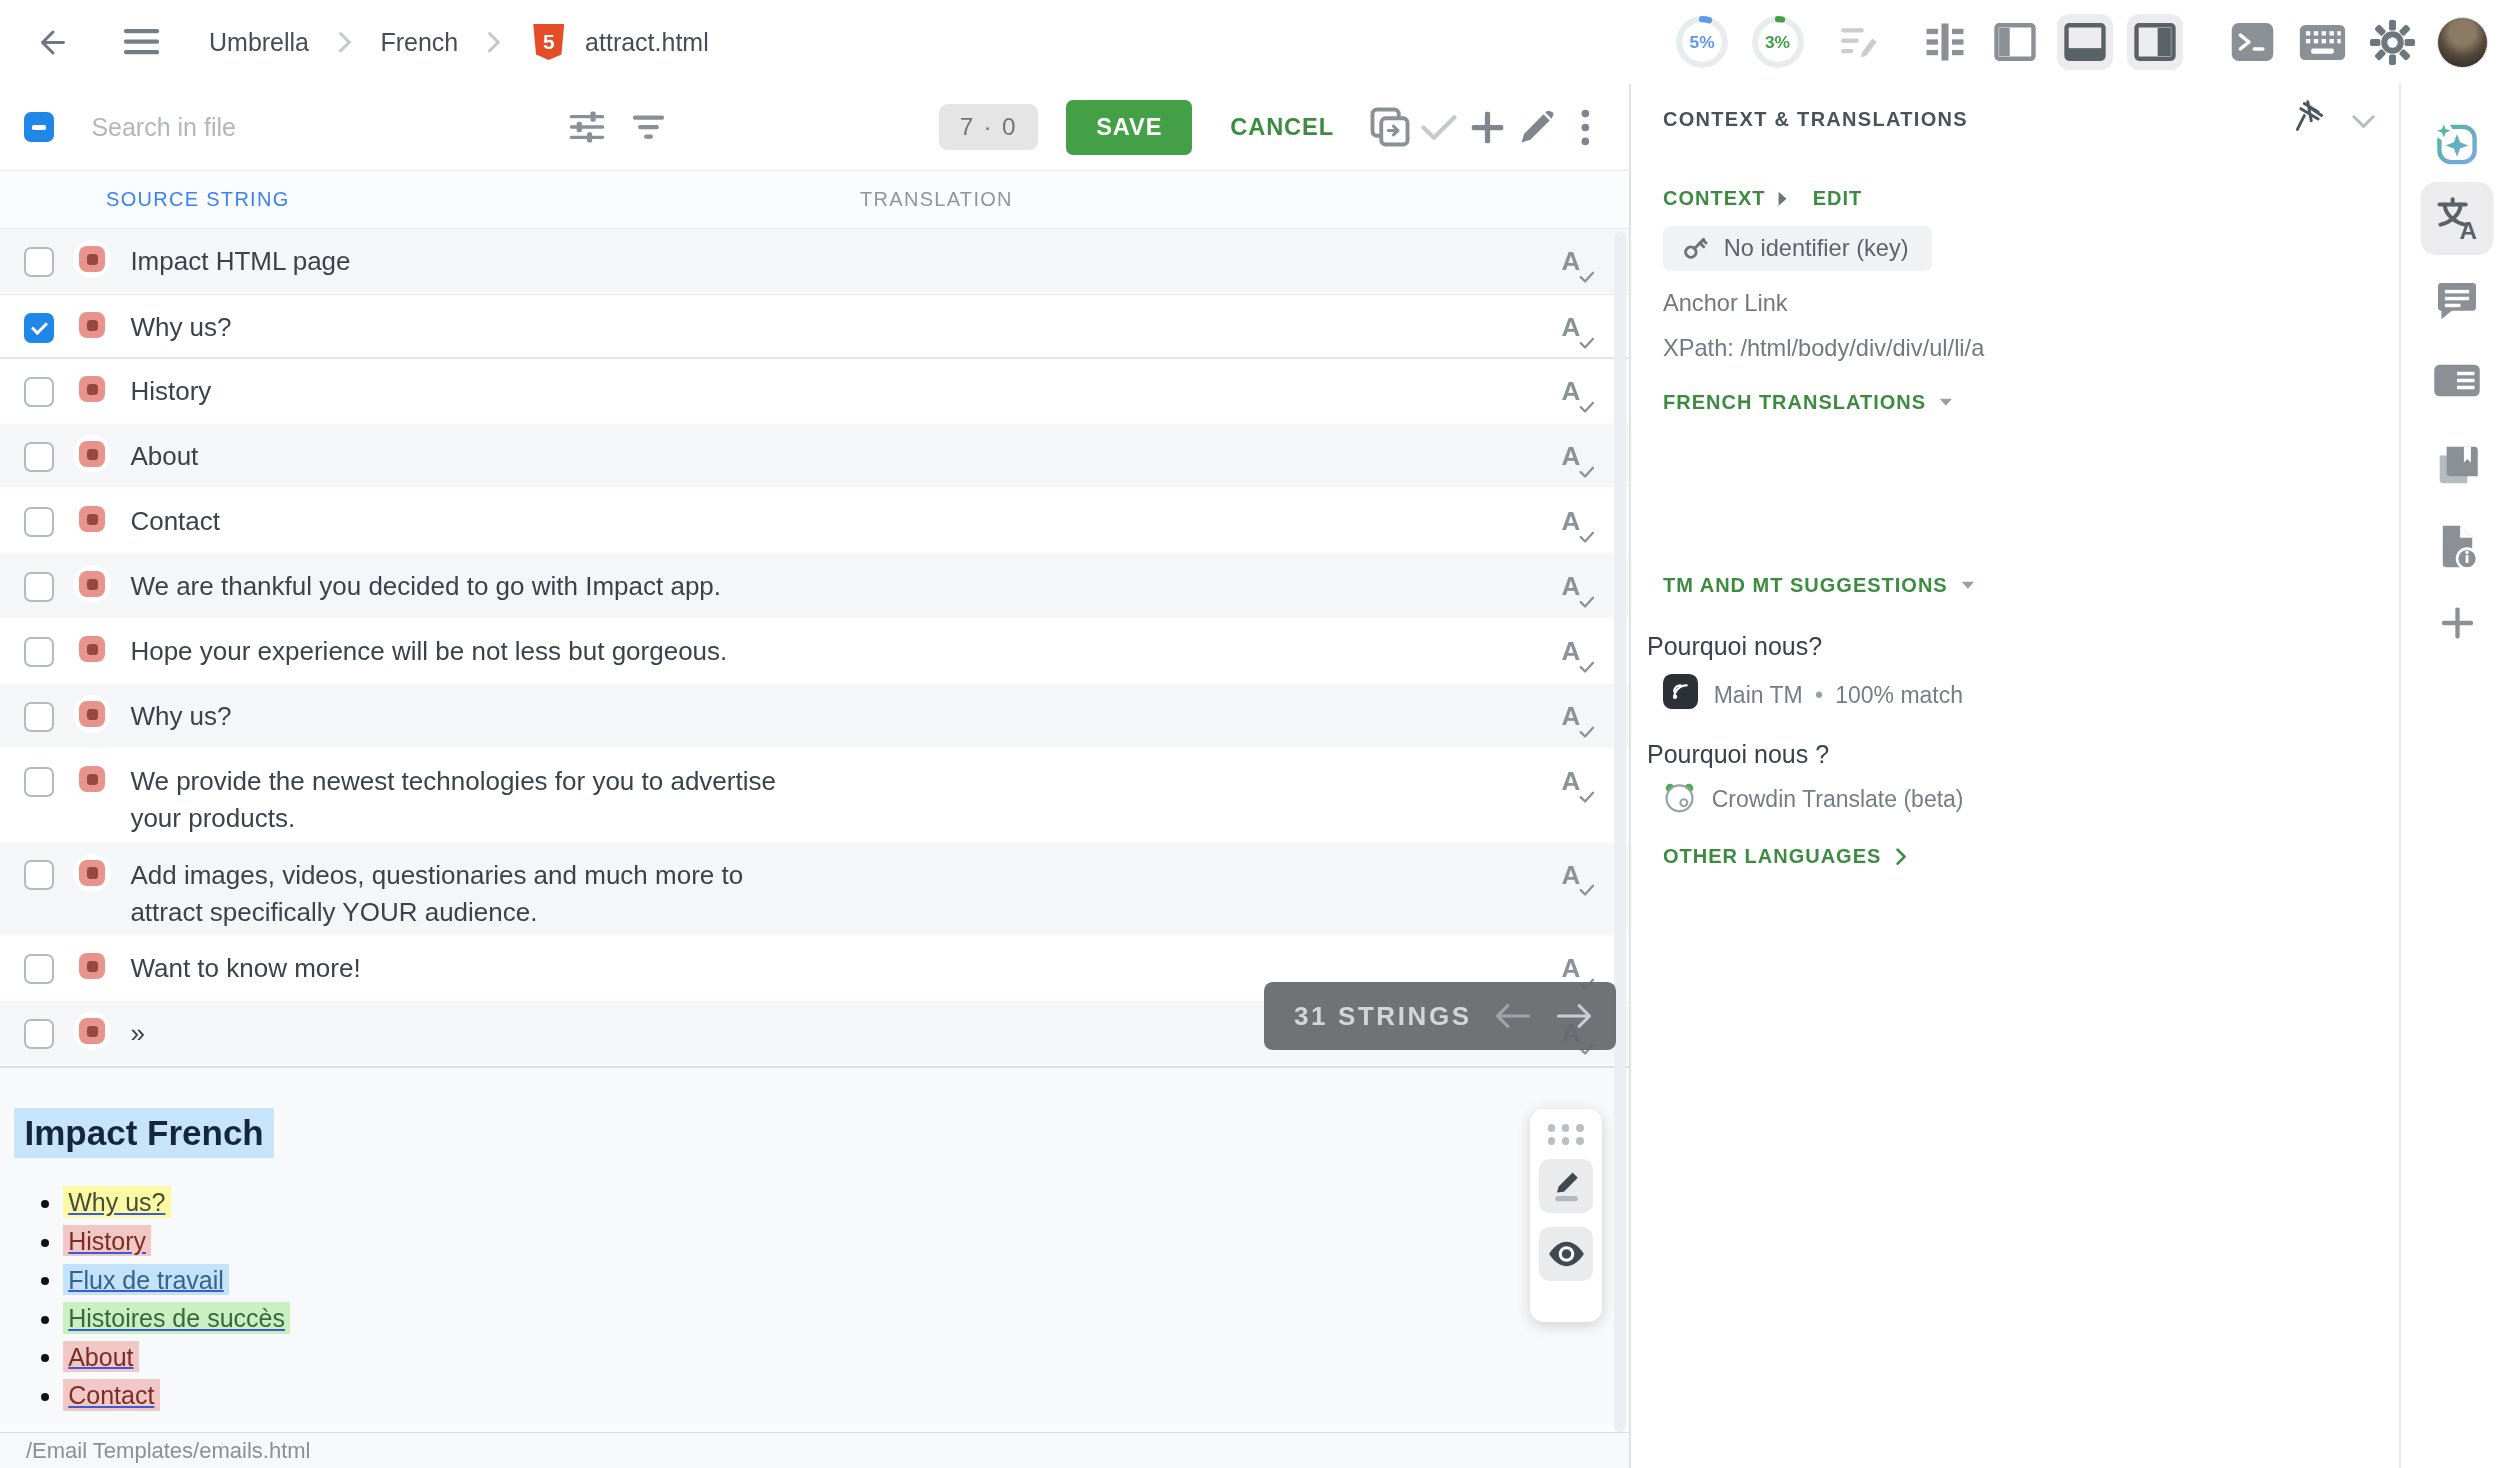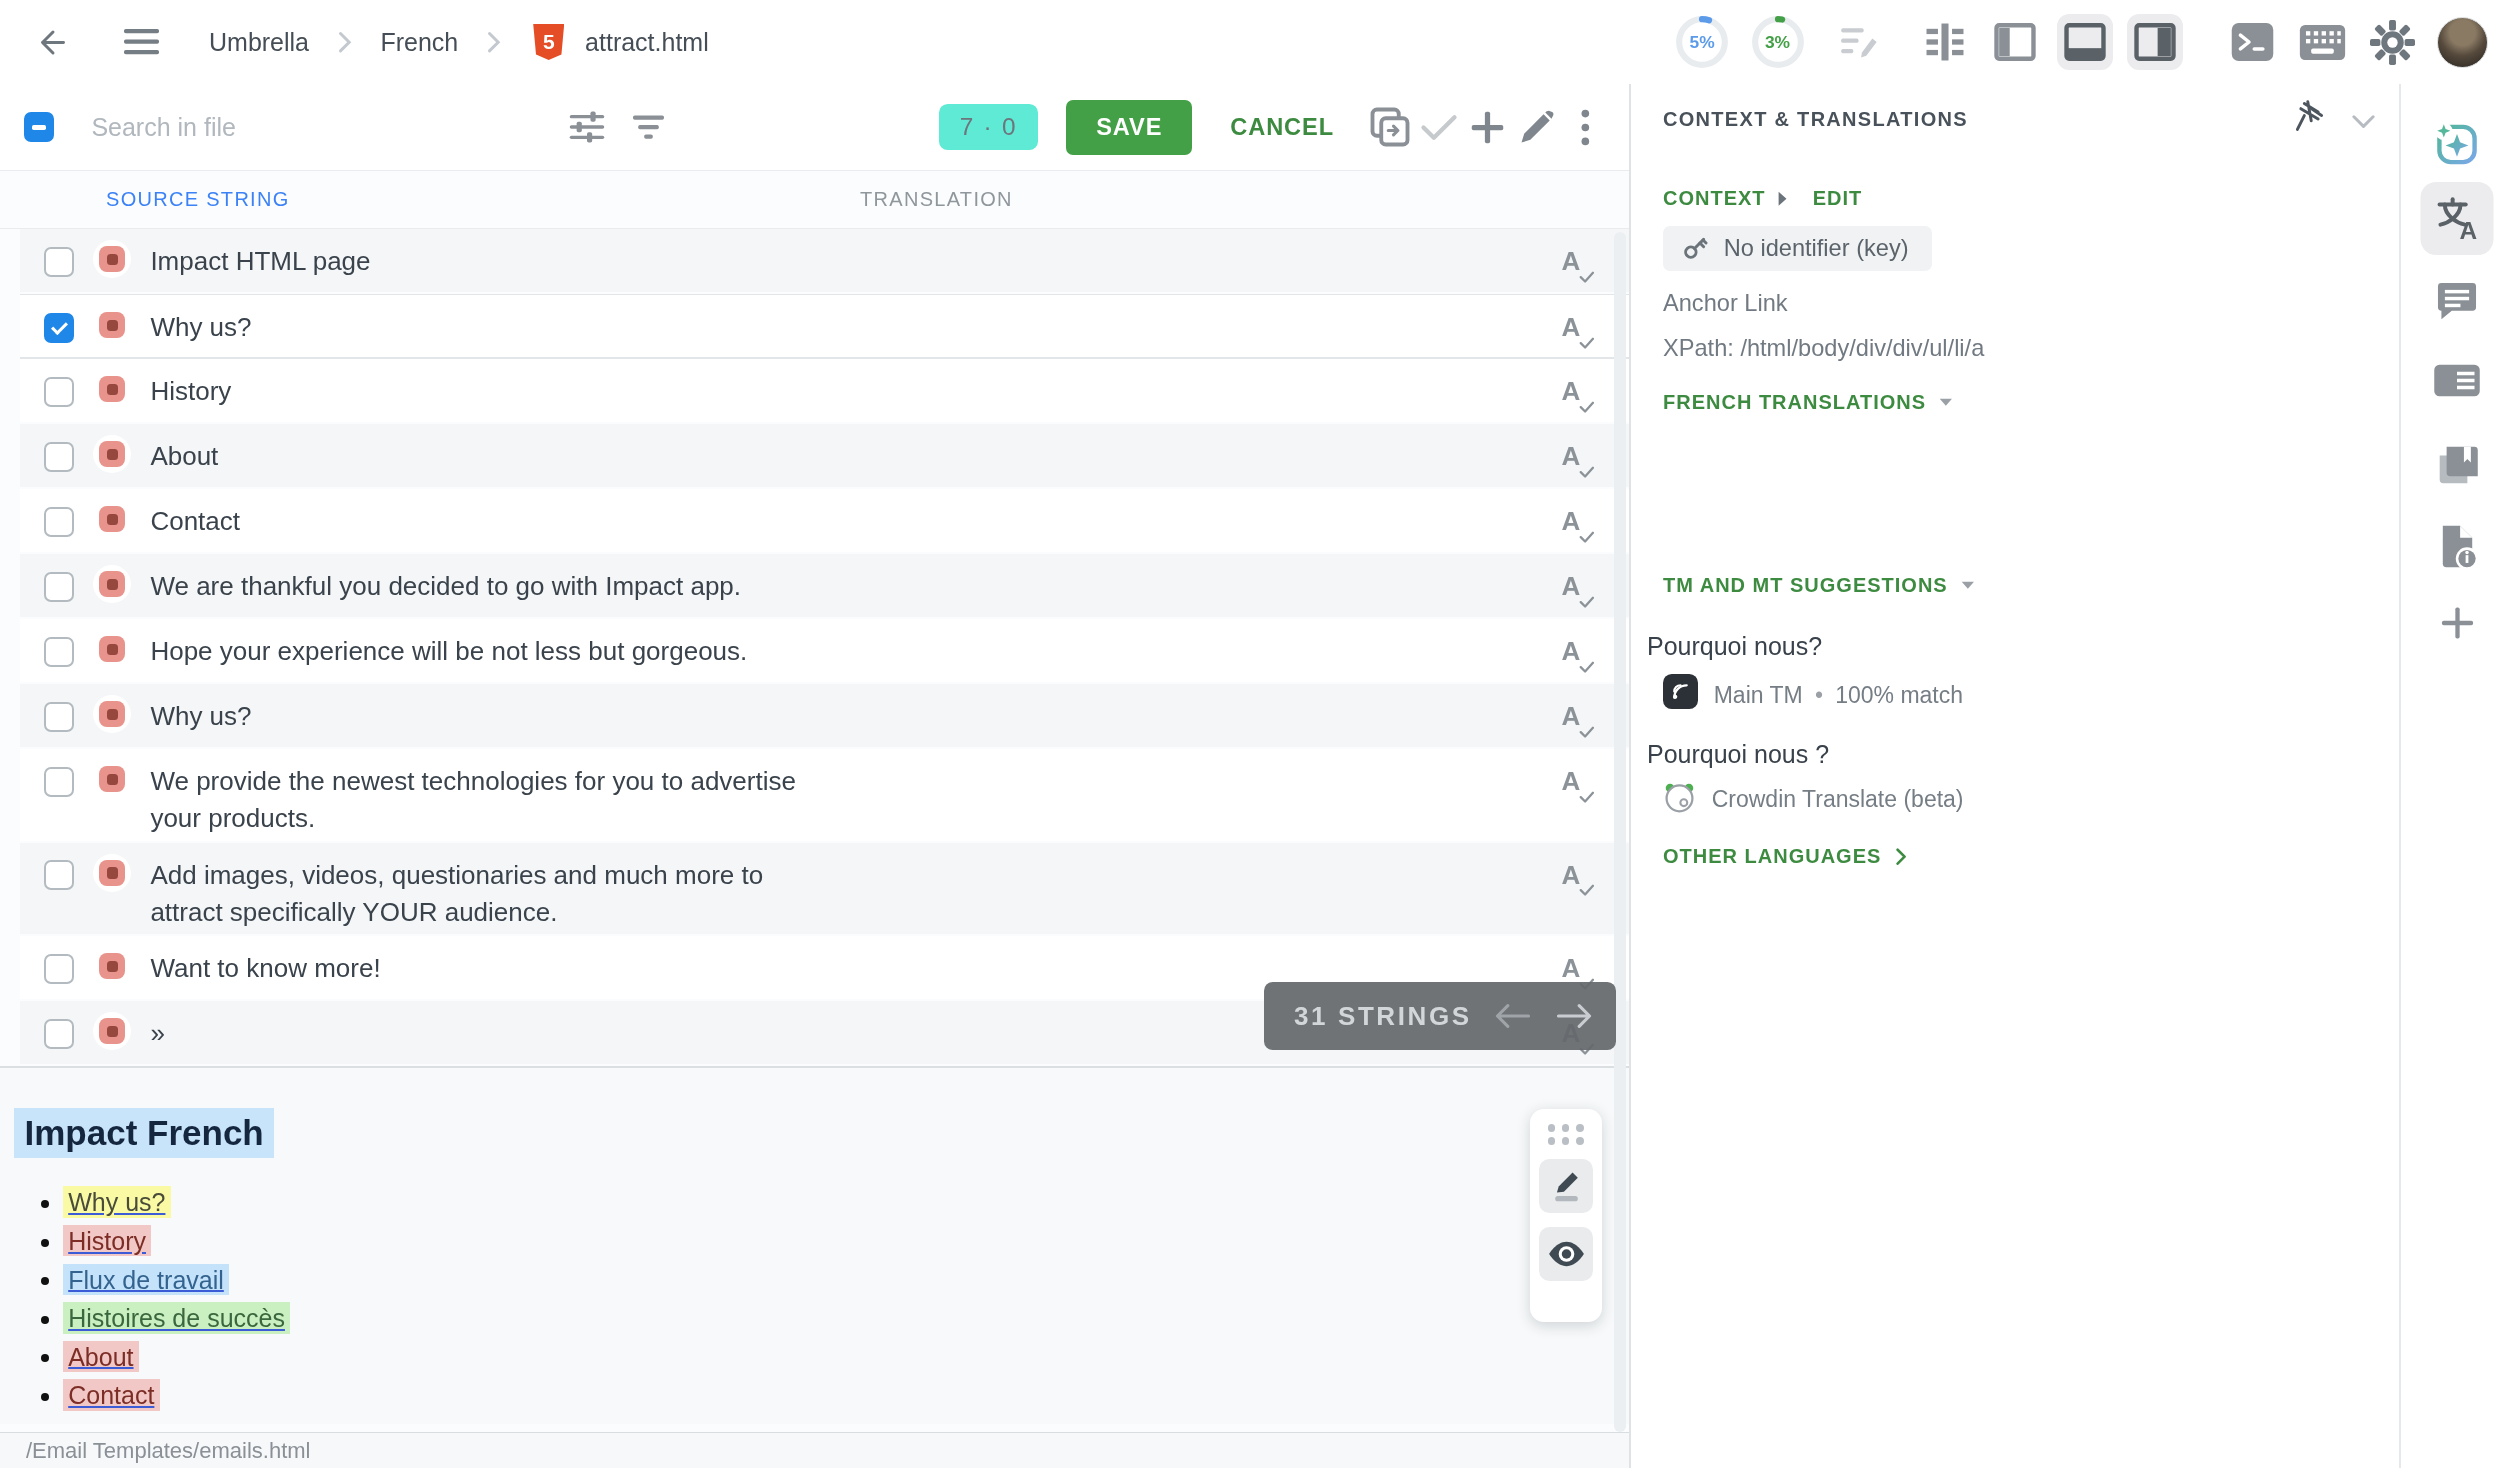--- a/index.html
+++ b/index.html
@@ -34,34 +34,34 @@
   .cb.indet { background:#1f87e8; border-color:#1f87e8; position:relative; }
   .cb.indet::after { content:""; position:absolute; left:5.2px; top:11.3px; width:14px; height:4.4px; background:#fff; border-radius:1.7px; }
   .cb.checked { background:#1f87e8; border-color:#1f87e8; position:relative; }
   .cb.checked::after { content:""; position:absolute; left:6.1px; top:7px; width:12.2px; height:6.1px;
      border-left:3.5px solid #fff; border-bottom:3.5px solid #fff; transform:rotate(-45deg); }
   .toolbar .cb { margin-left:24.4px; }
   .search-input { border:none; outline:none; background:transparent; font-size:25px; color:#454e56;
      margin-left:37px; width:410px; font-family:"Liberation Sans",sans-serif; }
   .search-input::placeholder { color:#b0b7bd; }
   .tool-ico { width:49px; height:49px; display:flex; align-items:center; justify-content:center; cursor:pointer; }
-  .counter { margin-left:auto; background:#5eead4; border-radius:8.7px; color:#6d757d;
+  .counter { margin-left:auto; background:#e5e5e5; border-radius:8.7px; color:#6d757d;
      font-size:24.4px; padding:8.7px 21px; letter-spacing:1.7px; }
   .btn-save { background:#43a047; color:#fff; font-size:23.6px; font-weight:bold; letter-spacing:0.9px;
      border:none; border-radius:7px; padding:14px 30px; margin-left:28px; cursor:pointer; font-family:"Liberation Sans",sans-serif; }
   .btn-cancel { background:none; border:none; color:#3d8b40; font-size:23.6px; font-weight:bold; letter-spacing:0.9px;
      margin-left:38px; cursor:pointer; font-family:"Liberation Sans",sans-serif; }
 
   .theader { position:relative; height:58px; background:#fbfcfd; border-bottom:0.9px solid #e9ebee; }
   .theader .h1 { position:absolute; left:106px; top:17.4px; font-size:20px; color:#3b82f6; letter-spacing:1.3px; }
   .theader .h2 { position:absolute; left:860px; top:17.4px; font-size:20px; color:#8f969c; letter-spacing:1.3px; }
 
   .list { position:relative; }
   .srow { position:relative; display:flex; align-items:flex-start; min-height:65px; padding:14px 105px 3.5px 24.4px;
-     border-bottom:2.6px solid #fbfcfd; background:#fff; cursor:pointer;margin-left:20px; }
+     border-bottom:2.6px solid #fbfcfd; background:#fff; cursor:pointer; }
   .srow.shade { background:#f4f6f7; }
   .srow.selected { background:#fff; border-top:1.7px solid #e3e6e9; border-bottom:2.6px solid #e3e6e9; }
   .srow .cb { margin-top:3.5px; }
   .halo { width:38px; height:38px; border-radius:50%; background:#fff; margin:-2.6px 0 0 19px;
      display:flex; align-items:center; justify-content:center; flex:0 0 auto; }
   .stat { width:26px; height:26px; border-radius:7.9px; background:#e8938c; display:flex; align-items:center; justify-content:center; }
   .stat::after { content:""; width:10.5px; height:11.3px; border-radius:3.5px; background:#96473e; }
   .srowtext { font-size:26px; color:#3a434c; line-height:37px; margin-left:19px; max-width:689px; }
   .acheck { position:absolute; right:33px; top:17.4px; width:38px; height:38px; color:#8b9298; }
   .acheck .ag { font-size:26px; font-weight:bold; position:absolute; left:3.5px; top:0; }

